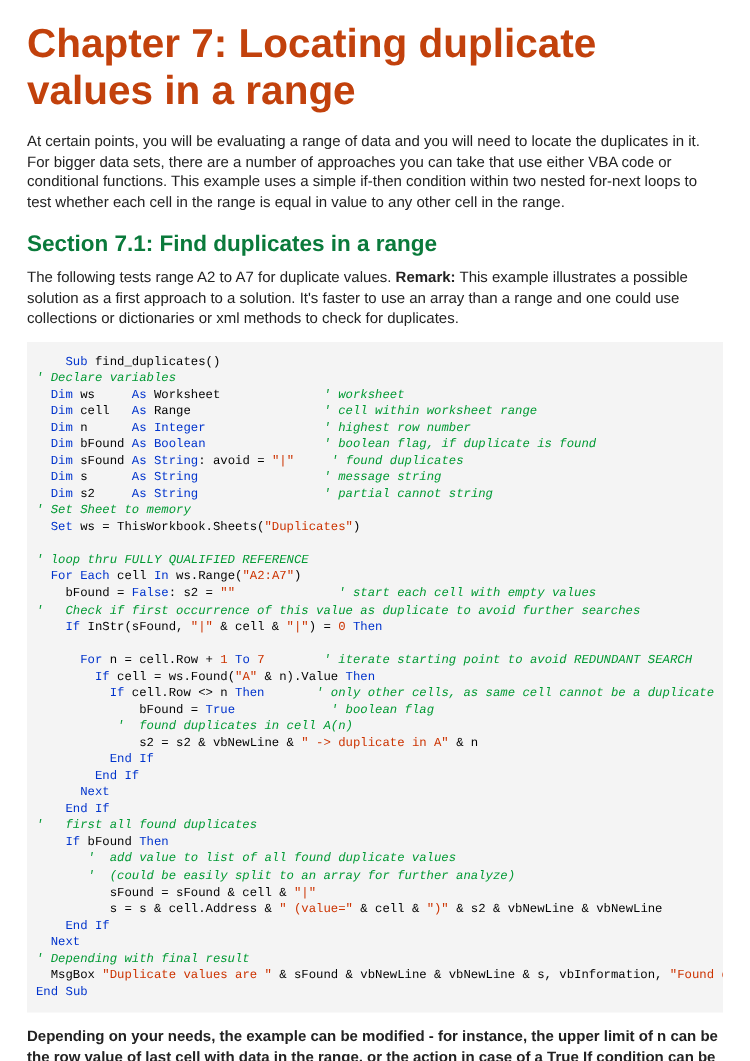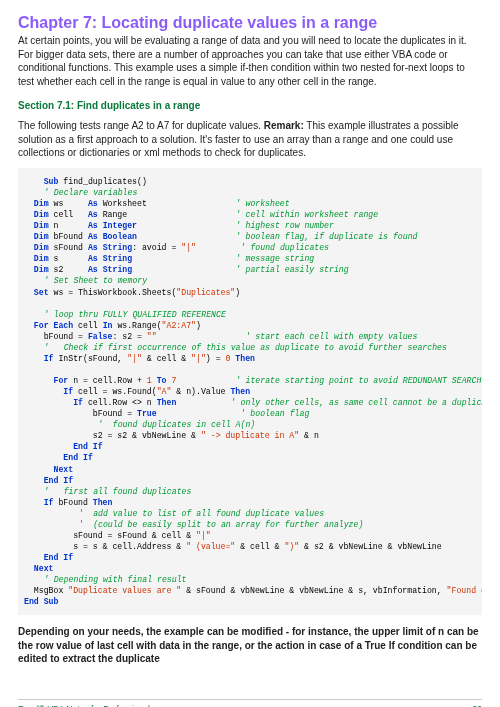--- a/index.html
+++ b/index.html
@@ -1,23 +1,23 @@
 <!DOCTYPE html>
 <html><head>
 <meta charset="utf-8">
 <style>
   * { margin: 0; padding: 0; box-sizing: border-box; }
   body { font-family: Arial, Helvetica, sans-serif; font-size: 10px; color: #222; background: #fff; width: 500px; }
   .page { padding: 14px 18px 0 18px; min-height: 693px; }
-  h1 { font-family: "Trebuchet MS", Arial, sans-serif; color: #8b5cf6; font-size: 16px; font-weight: bold; line-height: 1.15; margin-bottom: 2px; }
-  h2 { font-family: "Trebuchet MS", Arial, sans-serif; color: #0a7a3b; font-size: 10px; font-weight: bold; margin: 12px 0 8px 0; }
+  h1 { font-family: "Trebuchet MS", Arial, sans-serif; color: #c2410c; font-size: 27px; font-weight: bold; line-height: 1.15; margin-bottom: 12px; }
+  h2 { font-family: "Trebuchet MS", Arial, sans-serif; color: #0a7a3b; font-size: 15px; font-weight: bold; margin: 12px 0 8px 0; }
   p { font-size: 10px; line-height: 1.35; margin-bottom: 8px; color: #222; }
   .code-block { background: #f4f4f4; font-family: Consolas, "Courier New", monospace; font-size: 8.2px; line-height: 1.35; padding: 8px 6px; white-space: pre; color: #000; overflow-x: hidden; }
-  .kw { color: #0033cc; font-weight: bold; }
-  .cm { color: #009933; font-style: italic; margin-left: 20px; }
+  .kw { color: #0033cc; }
+  .cm { color: #009933; font-style: italic; }
   .st { color: #cc3300; }
   .nm { color: #cc3300; }
   .footer { border-top: 1px solid #ccc; margin: 6px 18px 0 18px; padding: 4px 0 6px 0; display: flex; justify-content: space-between; font-size: 8.5px; color: #0a7a3b; }
 </style>
 </head>
 <body>
 
 <div class="page">
   <h1>Chapter 7: Locating duplicate values in a range</h1>
   <p>At certain points, you will be evaluating a range of data and you will need to locate the duplicates in it. For bigger data sets, there are a number of approaches you can take that use either VBA code or conditional functions. This example uses a simple if-then condition within two nested for-next loops to test whether each cell in the range is equal in value to any other cell in the range.</p>
@@ -25,21 +25,21 @@
   <p><span>The following tests range A2 to A7 for duplicate values. </span><b>Remark:</b><span> This example illustrates a possible solution as a first approach to a solution. It's faster to use an array than a range and one could use collections or dictionaries or xml methods to check for duplicates.</span></p>
 
   <div class="code-block">    <span class="kw">Sub</span><span> find_duplicates()</span>
 <span class="cm">' Declare variables</span>
   <span class="kw">Dim</span><span> ws     </span><span class="kw">As</span><span> Worksheet              </span><span class="cm">' worksheet</span>
   <span class="kw">Dim</span><span> cell   </span><span class="kw">As</span><span> Range                  </span><span class="cm">' cell within worksheet range</span>
   <span class="kw">Dim</span><span> n      </span><span class="kw">As</span><span> </span><span class="kw">Integer</span><span>                </span><span class="cm">' highest row number</span>
   <span class="kw">Dim</span><span> bFound </span><span class="kw">As</span><span> </span><span class="kw">Boolean</span><span>                </span><span class="cm">' boolean flag, if duplicate is found</span>
   <span class="kw">Dim</span><span> sFound </span><span class="kw">As</span><span> </span><span class="kw">String</span><span>: avoid = </span><span class="st">"|"</span><span>     </span><span class="cm">' found duplicates</span>
   <span class="kw">Dim</span><span> s      </span><span class="kw">As</span><span> </span><span class="kw">String</span><span>                 </span><span class="cm">' message string</span>
-  <span class="kw">Dim</span><span> s2     </span><span class="kw">As</span><span> </span><span class="kw">String</span><span>                 </span><span class="cm">' partial easily string</span>
+  <span class="kw">Dim</span><span> s2     </span><span class="kw">As</span><span> </span><span class="kw">String</span><span>                 </span><span class="cm">' partial cannot string</span>
 <span class="cm">' Set Sheet to memory</span>
   <span class="kw">Set</span><span> ws = ThisWorkbook.Sheets(</span><span class="st">"Duplicates"</span><span>)</span>
 
 <span class="cm">' loop thru FULLY QUALIFIED REFERENCE</span>
   <span class="kw">For</span><span> </span><span class="kw">Each</span><span> cell </span><span class="kw">In</span><span> ws.Range(</span><span class="st">"A2:A7"</span><span>)</span>
 <span>    bFound = </span><span class="kw">False</span><span>: s2 = </span><span class="st">""</span><span>              </span><span class="cm">' start each cell with empty values</span>
 <span class="cm">'   Check if first occurrence of this value as duplicate to avoid further searches</span>
     <span class="kw">If</span><span> InStr(sFound, </span><span class="st">"|"</span><span> &amp; cell &amp; </span><span class="st">"|"</span><span>) = </span><span class="nm">0</span><span> </span><span class="kw">Then</span>
 
       <span class="kw">For</span><span> n = cell.Row + </span><span class="nm">1</span><span> </span><span class="kw">To</span><span> </span><span class="nm">7</span><span>        </span><span class="cm">' iterate starting point to avoid REDUNDANT SEARCH</span>

